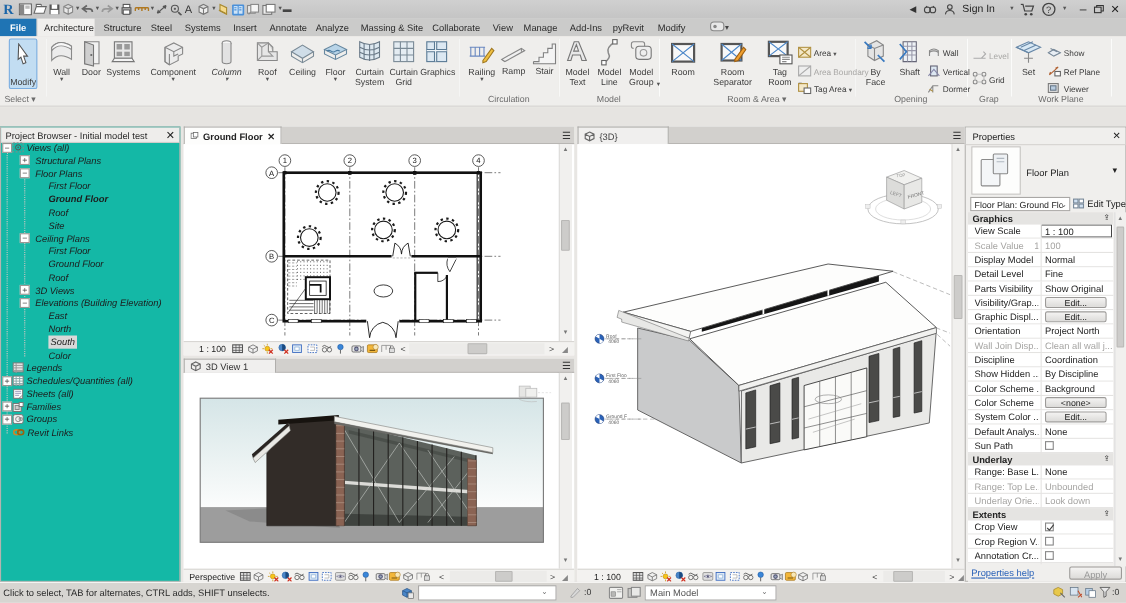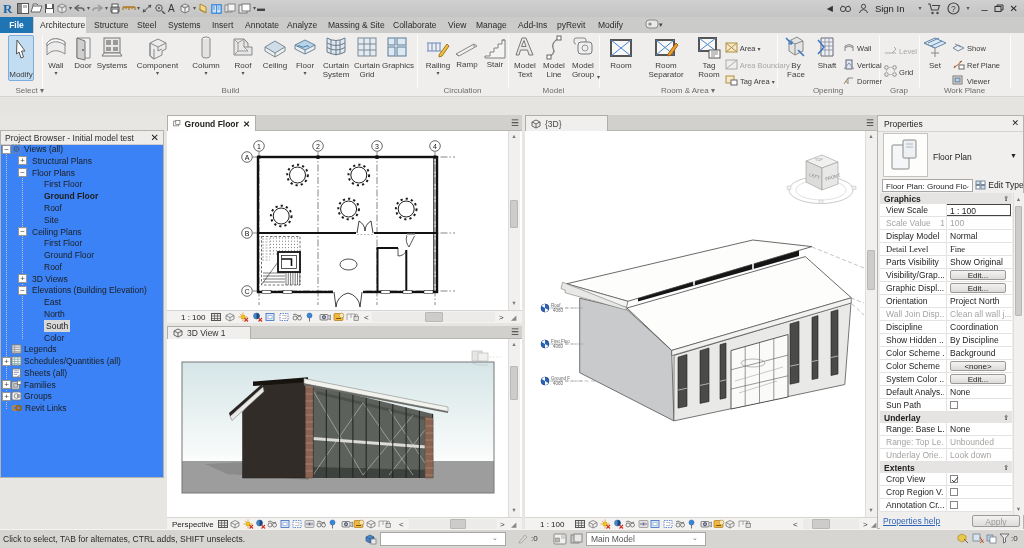--- a/index.html
+++ b/index.html
@@ -28,24 +28,24 @@
 .gray { color:#a8a7a5 !important; }
 #modifybtn { position:absolute; left:8px; top:2px; width:26px; height:46px; background:#c2ddf2; border:1px solid #7aade0; border-radius:2px; text-align:center; }
 
 .vtabbar { background:#d2d0cd; border-bottom:1px solid #b8b6b3; }
 .vtab { position:absolute; top:0; height:16px; background:#fdfdfc; border:1px solid #b0aeab; border-bottom:none; font-size:8.5px; font-weight:bold; color:#222; display:flex; align-items:center; padding:0 5px; gap:4px; white-space:nowrap; }
 .vtoolbar { background:#f3f2f0; border-top:1px solid #d8d6d3; font-size:9px; color:#333; }
 .scroll-v { position:absolute; width:12px; background:#f1f0ee; border-left:1px solid #dddcda; }
 .thumb { position:absolute; background:#cdccca; border:1px solid #b9b8b6; border-radius:1px; }
 .sarrow { position:absolute; font-size:5.5px; color:#777; width:12px; text-align:center; line-height:9px; }
 
-#pbrowser { left:0; top:130px; width:164px; height:348px; background:#3b82f6; border:1px solid #b5b3b0; }
+#pbrowser { left:0; top:115px; width:164px; height:414px; background:#14b8a6; border:1px solid #b5b3b0; }
 #pbheader { height:14px; background:#eeedeb; border-bottom:1px solid #cfcdca; font-size:8.5px; color:#2b2b2b; padding:2px 4px; white-space:nowrap; }
 .tree { position:relative; font-size:8.5px; color:#1d1d1d; }
-.ti { position:absolute; white-space:nowrap; height:12px; line-height:12px; }
+.ti { position:absolute; white-space:nowrap; height:12px; line-height:12px;font-style:italic; }
 .exp { position:absolute; width:9px; height:9px; border:1px solid #989693; background:#fff; font-size:8px; line-height:7px; text-align:center; color:#444; }
 
 #props { left:877px; top:115px; width:147px; height:414px; background:#f0efed; border:1px solid #b5b3b0; font-size:8.5px; }
 .prow { position:absolute; left:2px; width:132px; height:13px; line-height:13px; background:#fff; border-bottom:1px solid #e4e3e1; color:#1d1d1d; }
 .prow .k { position:absolute; left:6px; top:0; width:58px; overflow:hidden; white-space:nowrap; }
 .prow .v { position:absolute; left:66px; top:0; right:1px; border-left:1px solid #e4e3e1; padding-left:3px; white-space:nowrap; overflow:hidden; }
 .phead { position:absolute; left:2px; width:132px; height:12px; line-height:12px; background:#e5e4e2; font-weight:bold; color:#222; padding-left:4px; border-bottom:1px solid #d0cecc; }
 .pbtn { display:inline-block; background:linear-gradient(#f4f3f2,#dcdbd9); border:1px solid #9c9a98; border-radius:2px; text-align:center; }
 
 #statusbar { left:0; top:529px; width:1024px; height:19px; background:#d7d5d1; border-top:1px solid #f5f4f2; font-size:8.5px; color:#2b2b2b; }
@@ -193,22 +193,21 @@
   </div>
   <div class="bigbtn" style="left:5px;top:37px;width:32px;">Modify</div>
   <div class="rsep" style="left:42px;"></div>
   <div class="rsep" style="left:417px;"></div>
   <div class="rsep" style="left:508px;"></div>
   <div class="rsep" style="left:599px;"></div>
   <div class="rsep" style="left:777px;"></div>
   <div class="rsep" style="left:879px;"></div>
   <div class="rsep" style="left:919px;"></div>
   <div class="rsep" style="left:1010px;"></div>
-  <div class="plabel" style="left:4px;width:40px;text-align:right;">Select ▾</div>
-  <div class="plabel" style="left:44px;width:373px;">Build</div>
+  <div class="plabel" style="left:4px;width:40px;text-align:left;">Select ▾</div>
   <div class="plabel" style="left:417px;width:91px;">Circulation</div>
   <div class="plabel" style="left:508px;width:91px;">Model</div>
   <div class="plabel" style="left:599px;width:178px;">Room &amp; Area ▾</div>
   <div class="plabel" style="left:777px;width:102px;">Opening</div>
   <div class="plabel" style="left:879px;width:40px;">Grap</div>
   <div class="plabel" style="left:919px;width:91px;">Work Plane</div>
 
   <div class="bigbtn" style="left:42px;width:28px;">
       <svg class="ic" width="24" height="26" viewBox="0 0 24 26">
         <path d="M3 8 C8 2 15 3 21 7 L21 19 C15 15 8 14 3 20 Z" fill="#ececec" stroke="#8a8a8a"></path>
@@ -237,21 +236,21 @@
       <div class="lb">Systems</div>
     </div>
   <div class="bigbtn" style="left:130px;width:55px;">
       <svg class="ic" width="26" height="26" viewBox="0 0 26 26">
         <path d="M5 8 L13 4 L21 8 L21 14 L17 16 L17 20 L9 24 L5 21 Z" fill="#ececec" stroke="#888"></path>
         <path d="M5 8 L13 12 L21 8 M13 12 L13 16 L17 14 M9 14 L9 24 M5 8 L5 21 L9 24" fill="none" stroke="#888"></path>
       </svg>
       <div class="lb">Component</div>
       <div class="caret">▾</div>
     </div>
-  <div class="bigbtn" style="left:188px;width:36px;">
+  <div class="bigbtn" style="left:188px;width:36px;font-style:italic;">
       <svg class="ic" width="14" height="26" viewBox="0 0 14 26">
         <ellipse cx="7" cy="4" rx="4" ry="2" fill="#f6f6f6" stroke="#888"></ellipse>
         <path d="M3 4 V21 Q3 23 7 23 Q11 23 11 21 V4" fill="#e2e2e2" stroke="#888"></path>
       </svg>
       <div class="lb">Column</div>
       <div class="caret">▾</div>
     </div>
   <div class="bigbtn" style="left:228px;width:30px;">
       <svg class="ic" width="26" height="26" viewBox="0 0 26 26">
         <path d="M4 4 H14 V12 H22 V20 H4 Z" fill="#e6e6e6" stroke="#888"></path>
@@ -1066,21 +1065,21 @@
       </div>
     </div>
 <div class="prow" style="top:101.3px;height:13px;line-height:13px;">
       <div class="k" style="color:#a5a4a2;">Scale Value&nbsp;&nbsp;&nbsp; 1:</div>
       <div class="v" style="color:#a5a4a2;">100</div>
     </div>
 <div class="prow" style="top:114.3px;height:13px;line-height:13px;">
       <div class="k" style="">Display Model</div>
       <div class="v" style="">Normal</div>
     </div>
-<div class="prow" style="top:127.3px;height:13px;line-height:13px;font-family:Liberation Serif, serif;">
+<div class="prow" style="top:127.3px;height:13px;line-height:13px;">
       <div class="k" style="">Detail Level</div>
       <div class="v" style="">Fine</div>
     </div>
 <div class="prow" style="top:140.3px;height:13px;line-height:13px;">
       <div class="k" style="">Parts Visibility</div>
       <div class="v" style="">Show Original</div>
     </div>
 <div class="prow" style="top:153.3px;height:13px;line-height:13px;">
       <div class="k" style="">Visibility/Grap...</div>
       <div class="v"><span class="pbtn" style="width:56px;height:10px;line-height:10px;font-size:8px;margin-top:1px;">Edit...</span></div>

